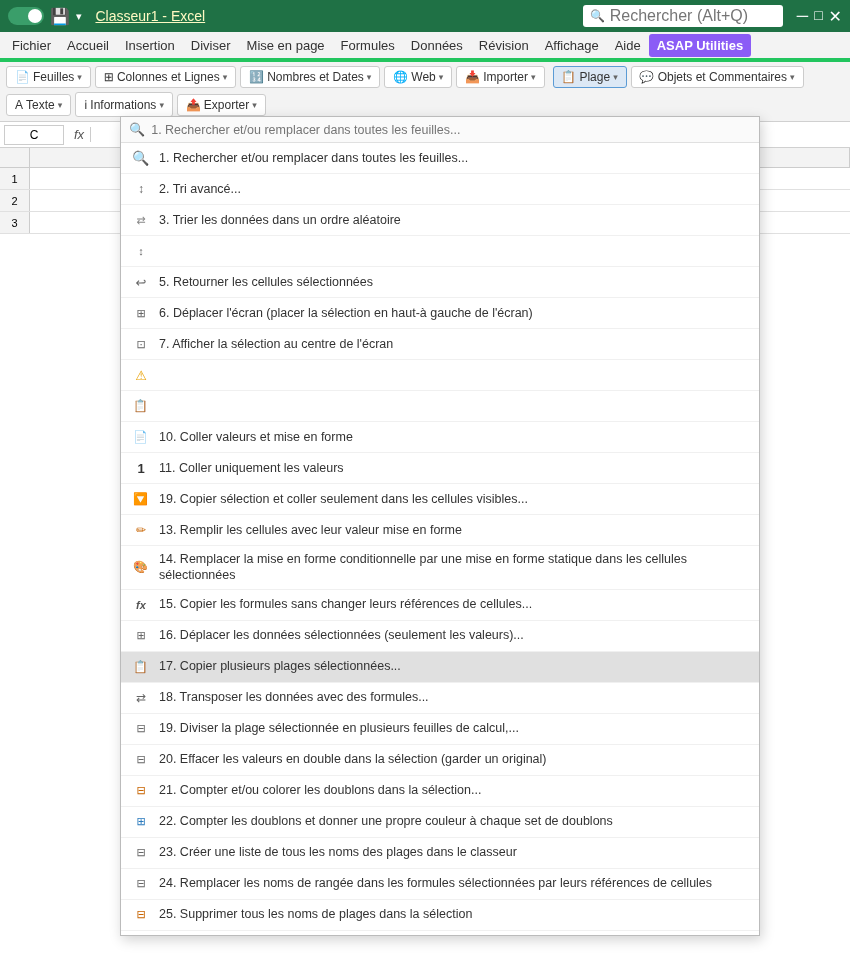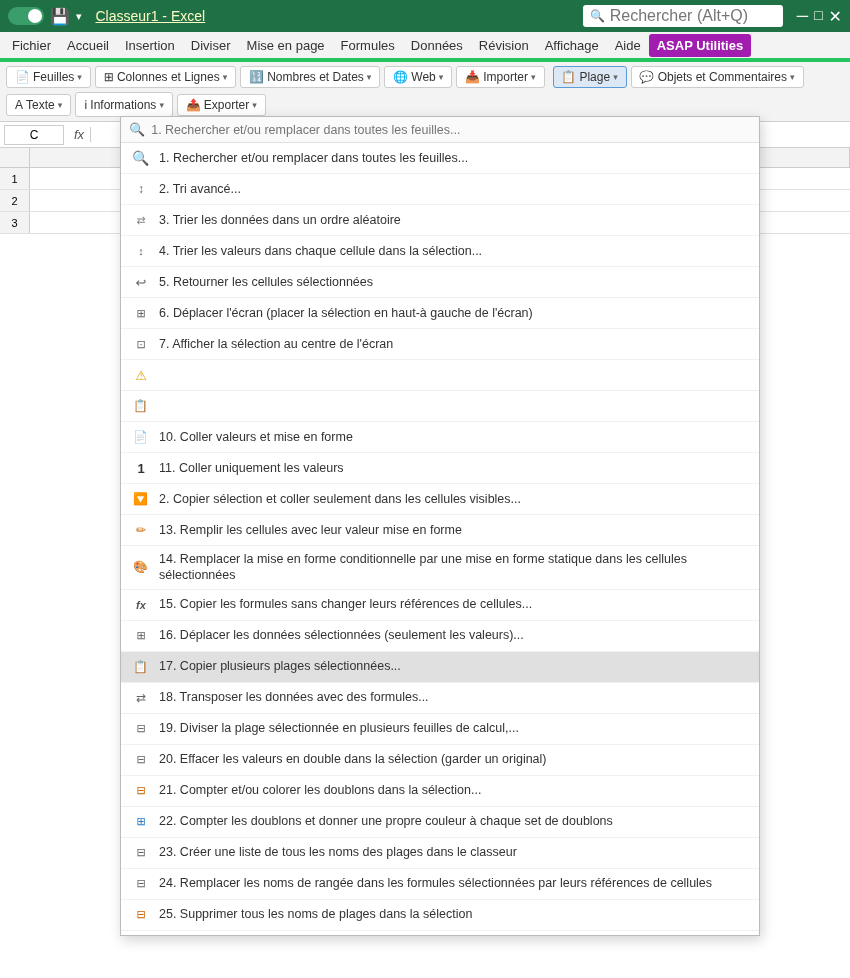--- a/index.html
+++ b/index.html
@@ -61,21 +61,21 @@
       height: 30px;
       padding: 0 4px;
     }
     .menu-item {
       padding: 4px 8px;
       font-size: 13px;
       color: #333;
       cursor: pointer;
       border-radius: 3px;
     }
-    .menu-item.active { background: #a21caf; color: white; font-weight: 600; }
+    .menu-item.active { background: #8b5cf6; color: white; font-weight: 600; }
 
     
     .ribbon {
       background: #f3f3f3;
       border-bottom: 1px solid #d0d0d0;
       padding: 4px 6px;
       display: flex;
       gap: 4px;
       align-items: center;
       flex-wrap: wrap;
@@ -314,21 +314,20 @@
   <div class="dropdown-item">
     <div class="item-icon" style="font-size:12px;color:#666;">↕</div>
     <span class="item-text">2. Tri avancé...</span>
   </div>
   <div class="dropdown-item">
     <div class="item-icon" style="font-size:11px;color:#888;">⇄</div>
     <span class="item-text">3. Trier les données dans un ordre aléatoire</span>
   </div>
   <div class="dropdown-item">
     <div class="item-icon" style="font-size:11px;color:#666;">↕</div>
-    <span class="item-text">4. Trier les valeurs dans chaque cellule dans la sélection...</span>
   </div>
   <div class="dropdown-item">
     <div class="item-icon" style="font-size:13px;color:#666;">↩</div>
     <span class="item-text">5. Retourner les cellules sélectionnées</span>
   </div>
   <div class="dropdown-item">
     <div class="item-icon" style="font-size:11px;color:#666;">⊞</div>
     <span class="item-text">6. Déplacer l'écran (placer la sélection en haut-à gauche de l'écran)</span>
   </div>
   <div class="dropdown-item">
@@ -344,21 +343,21 @@
   <div class="dropdown-item">
     <div class="item-icon" style="font-size:12px;color:#666;">📄</div>
     <span class="item-text">10. Coller valeurs et mise en forme</span>
   </div>
   <div class="dropdown-item">
     <div class="item-icon" style="font-size:13px;font-weight:bold;color:#333;">1</div>
     <span class="item-text">11. Coller uniquement les valeurs</span>
   </div>
   <div class="dropdown-item">
     <div class="item-icon" style="font-size:12px;color:#666;">🔽</div>
-    <span class="item-text">2. Copier sélection et coller seulement dans les cellules visibles...</span>
+    <span class="item-text">19. Copier sélection et coller seulement dans les cellules visibles...</span>
   </div>
   <div class="dropdown-item">
     <div class="item-icon" style="font-size:12px;color:#c86400;">✏</div>
     <span class="item-text">13. Remplir les cellules avec leur valeur mise en forme</span>
   </div>
   <div class="dropdown-item">
     <div class="item-icon" style="font-size:12px;color:#c86400;">🎨</div>
     <span class="item-text">14. Remplacer la mise en forme conditionnelle par une mise en forme statique dans les cellules sélectionnées</span>
   </div>
   <div class="dropdown-item">

